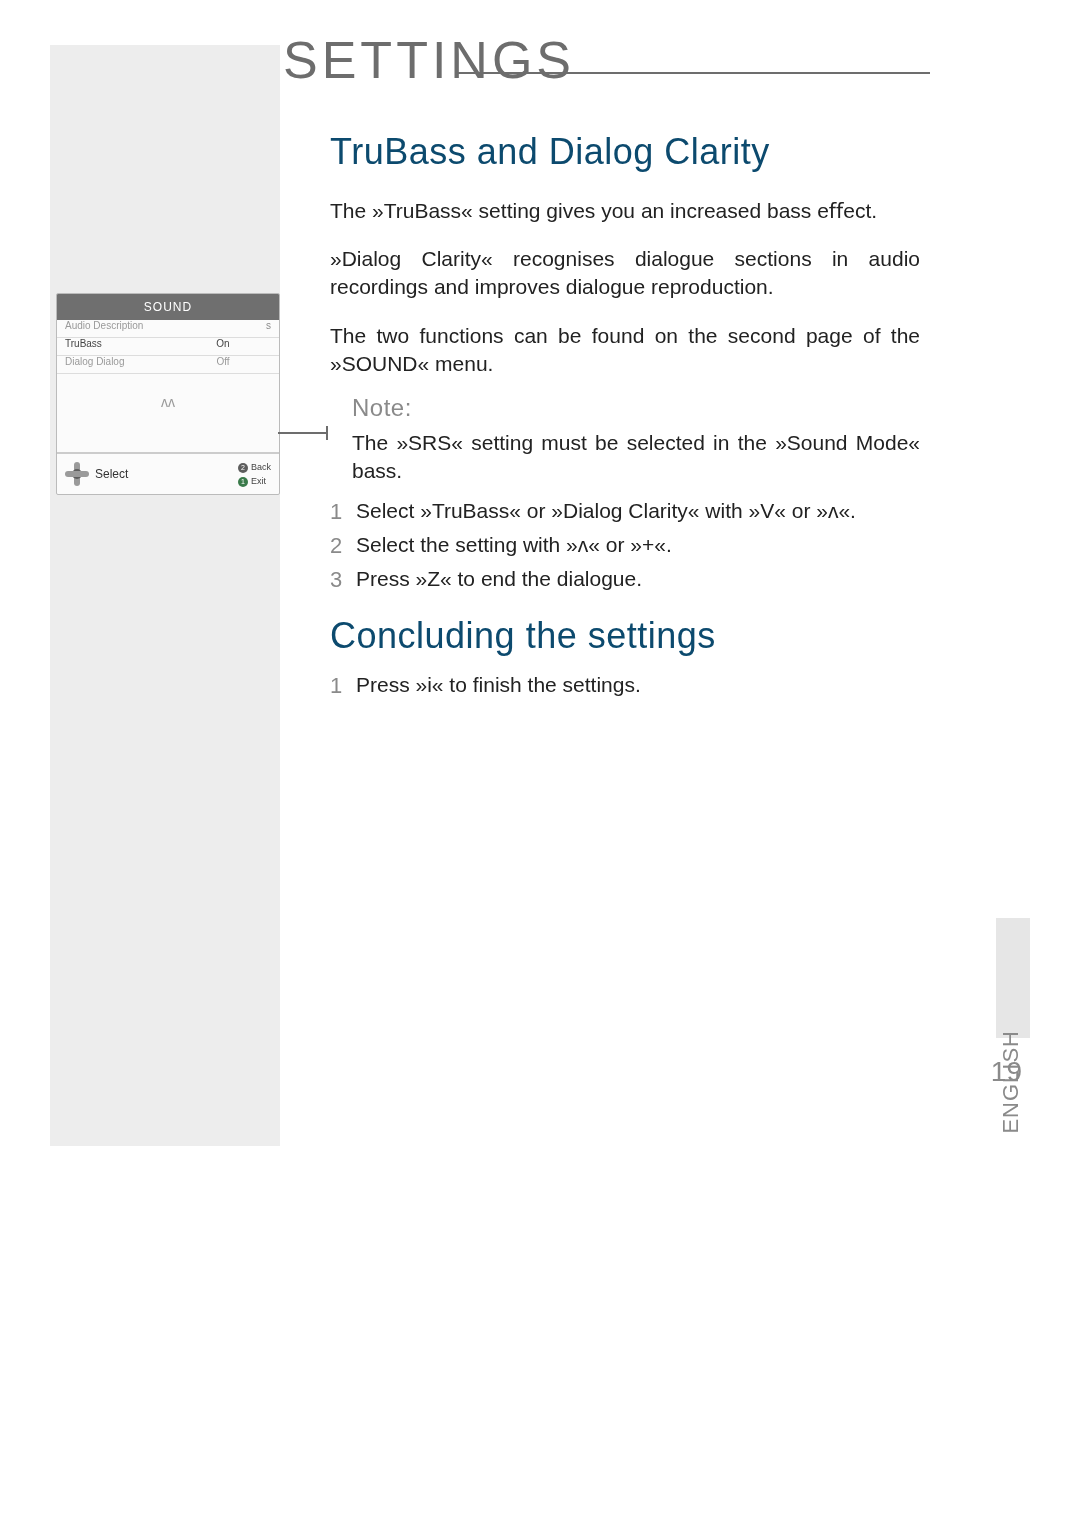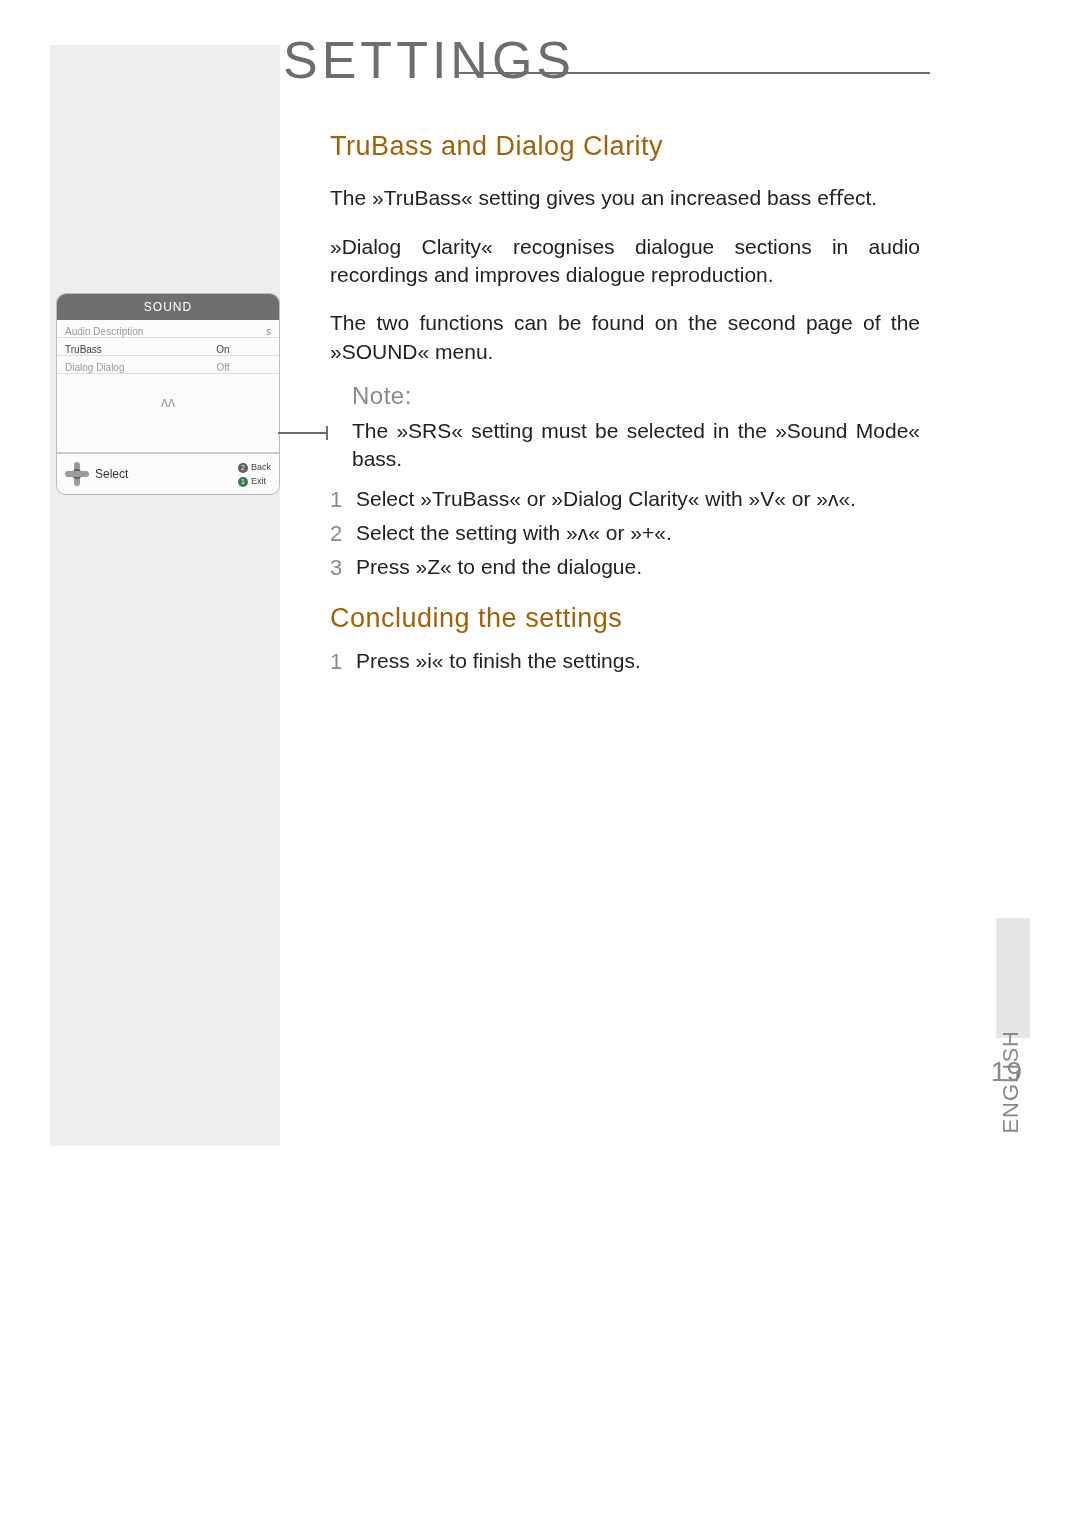--- a/index.html
+++ b/index.html
@@ -3,33 +3,33 @@
 <meta charset="utf-8">
 <style>
   html,body{margin:0;padding:0;background:#fff;font-family:Arial,Helvetica,sans-serif;color:#3a3a3a}
   .page{width:1080px;height:1146px;position:relative;background:#fff}
   .strip{position:absolute;left:50px;top:45px;width:230px;height:1420px;background:#ededed}
 
   .page-title{position:absolute;left:283px;top:30px;font-family:"Arial Narrow",Arial,sans-serif;font-size:52px;letter-spacing:4px;color:#6d6d6d}
   .title-line{position:absolute;left:455px;top:72px;height:2px;width:475px;background:#6d6d6d}
 
   .body{position:absolute;left:330px;top:110px;width:590px;font-size:21px;line-height:1.35;color:#222}
-  h2{font-family:"Arial Narrow",Arial,sans-serif;font-weight:400;color:#a16207;font-size:27px;margin:18px 0 10px 0;letter-spacing:.5px}
+  h2{font-family:"Arial Narrow",Arial,sans-serif;font-weight:400;color:#0c4a6e;font-size:36px;margin:18px 0 10px 0;letter-spacing:.5px}
   p{margin:20px 0 14px 0;text-align:justify}
   .note-label{display:block;color:#8a8a8a;font-family:Liberation Sans, sans-serif;font-size:24px;margin:10px 0 4px 22px;letter-spacing:.5px}
   .note-text{margin:0 0 12px 22px}
   ol{list-style:none;margin:0;padding:0}
   ol li{display:flex;margin:4px 0}
   ol li .num{color:#8a8a8a;font-family:"Arial Narrow",Arial,sans-serif;font-size:22px;width:26px;flex-shrink:0}
   ol li .txt{flex:1}
 
   
-  .osd{position:absolute;left:56px;top:293px;width:222px;height:200px;background:#fbfbfb;border:1px solid #bbb;border-radius:10px;overflow:hidden;font-size:10px;color:#444}
+  .osd{position:absolute;left:56px;top:293px;width:222px;height:200px;background:#fbfbfb;border:1px solid #bbb;border-radius:2px;overflow:hidden;font-size:10px;color:#444}
   .osd-title{background:#6f6f6f;color:#fff;text-align:center;font-size:12px;padding:6px 0;letter-spacing:1px}
-  .osd-row{display:flex;align-items:flex-end;height:17px;padding:0 8px;border-bottom:1px solid #ddd}
+  .osd-row{display:flex;align-items:flex-start;height:17px;padding:0 8px;border-bottom:1px solid #ddd}
   .osd-row.dim{color:#9a9a9a}
   .osd-cell{width:120px}
   .osd-val{flex:1;text-align:center}
   .osd-arrow{width:10px;text-align:right;color:#8a8a8a;font-size:10px}
   .osd-foot{position:absolute;left:0;bottom:0;width:100%;}
   .osd-foot-line{border-top:2px solid #ccc}
   .osd-foot-inner{display:flex;align-items:center;padding:6px 8px}
   .dpad{width:24px;height:24px;position:relative;margin-right:6px}
   .dpad:before,.dpad:after{content:"";position:absolute;background:#9a9a9a}
   .dpad:before{left:9px;top:0;width:6px;height:24px;border-radius:3px}

